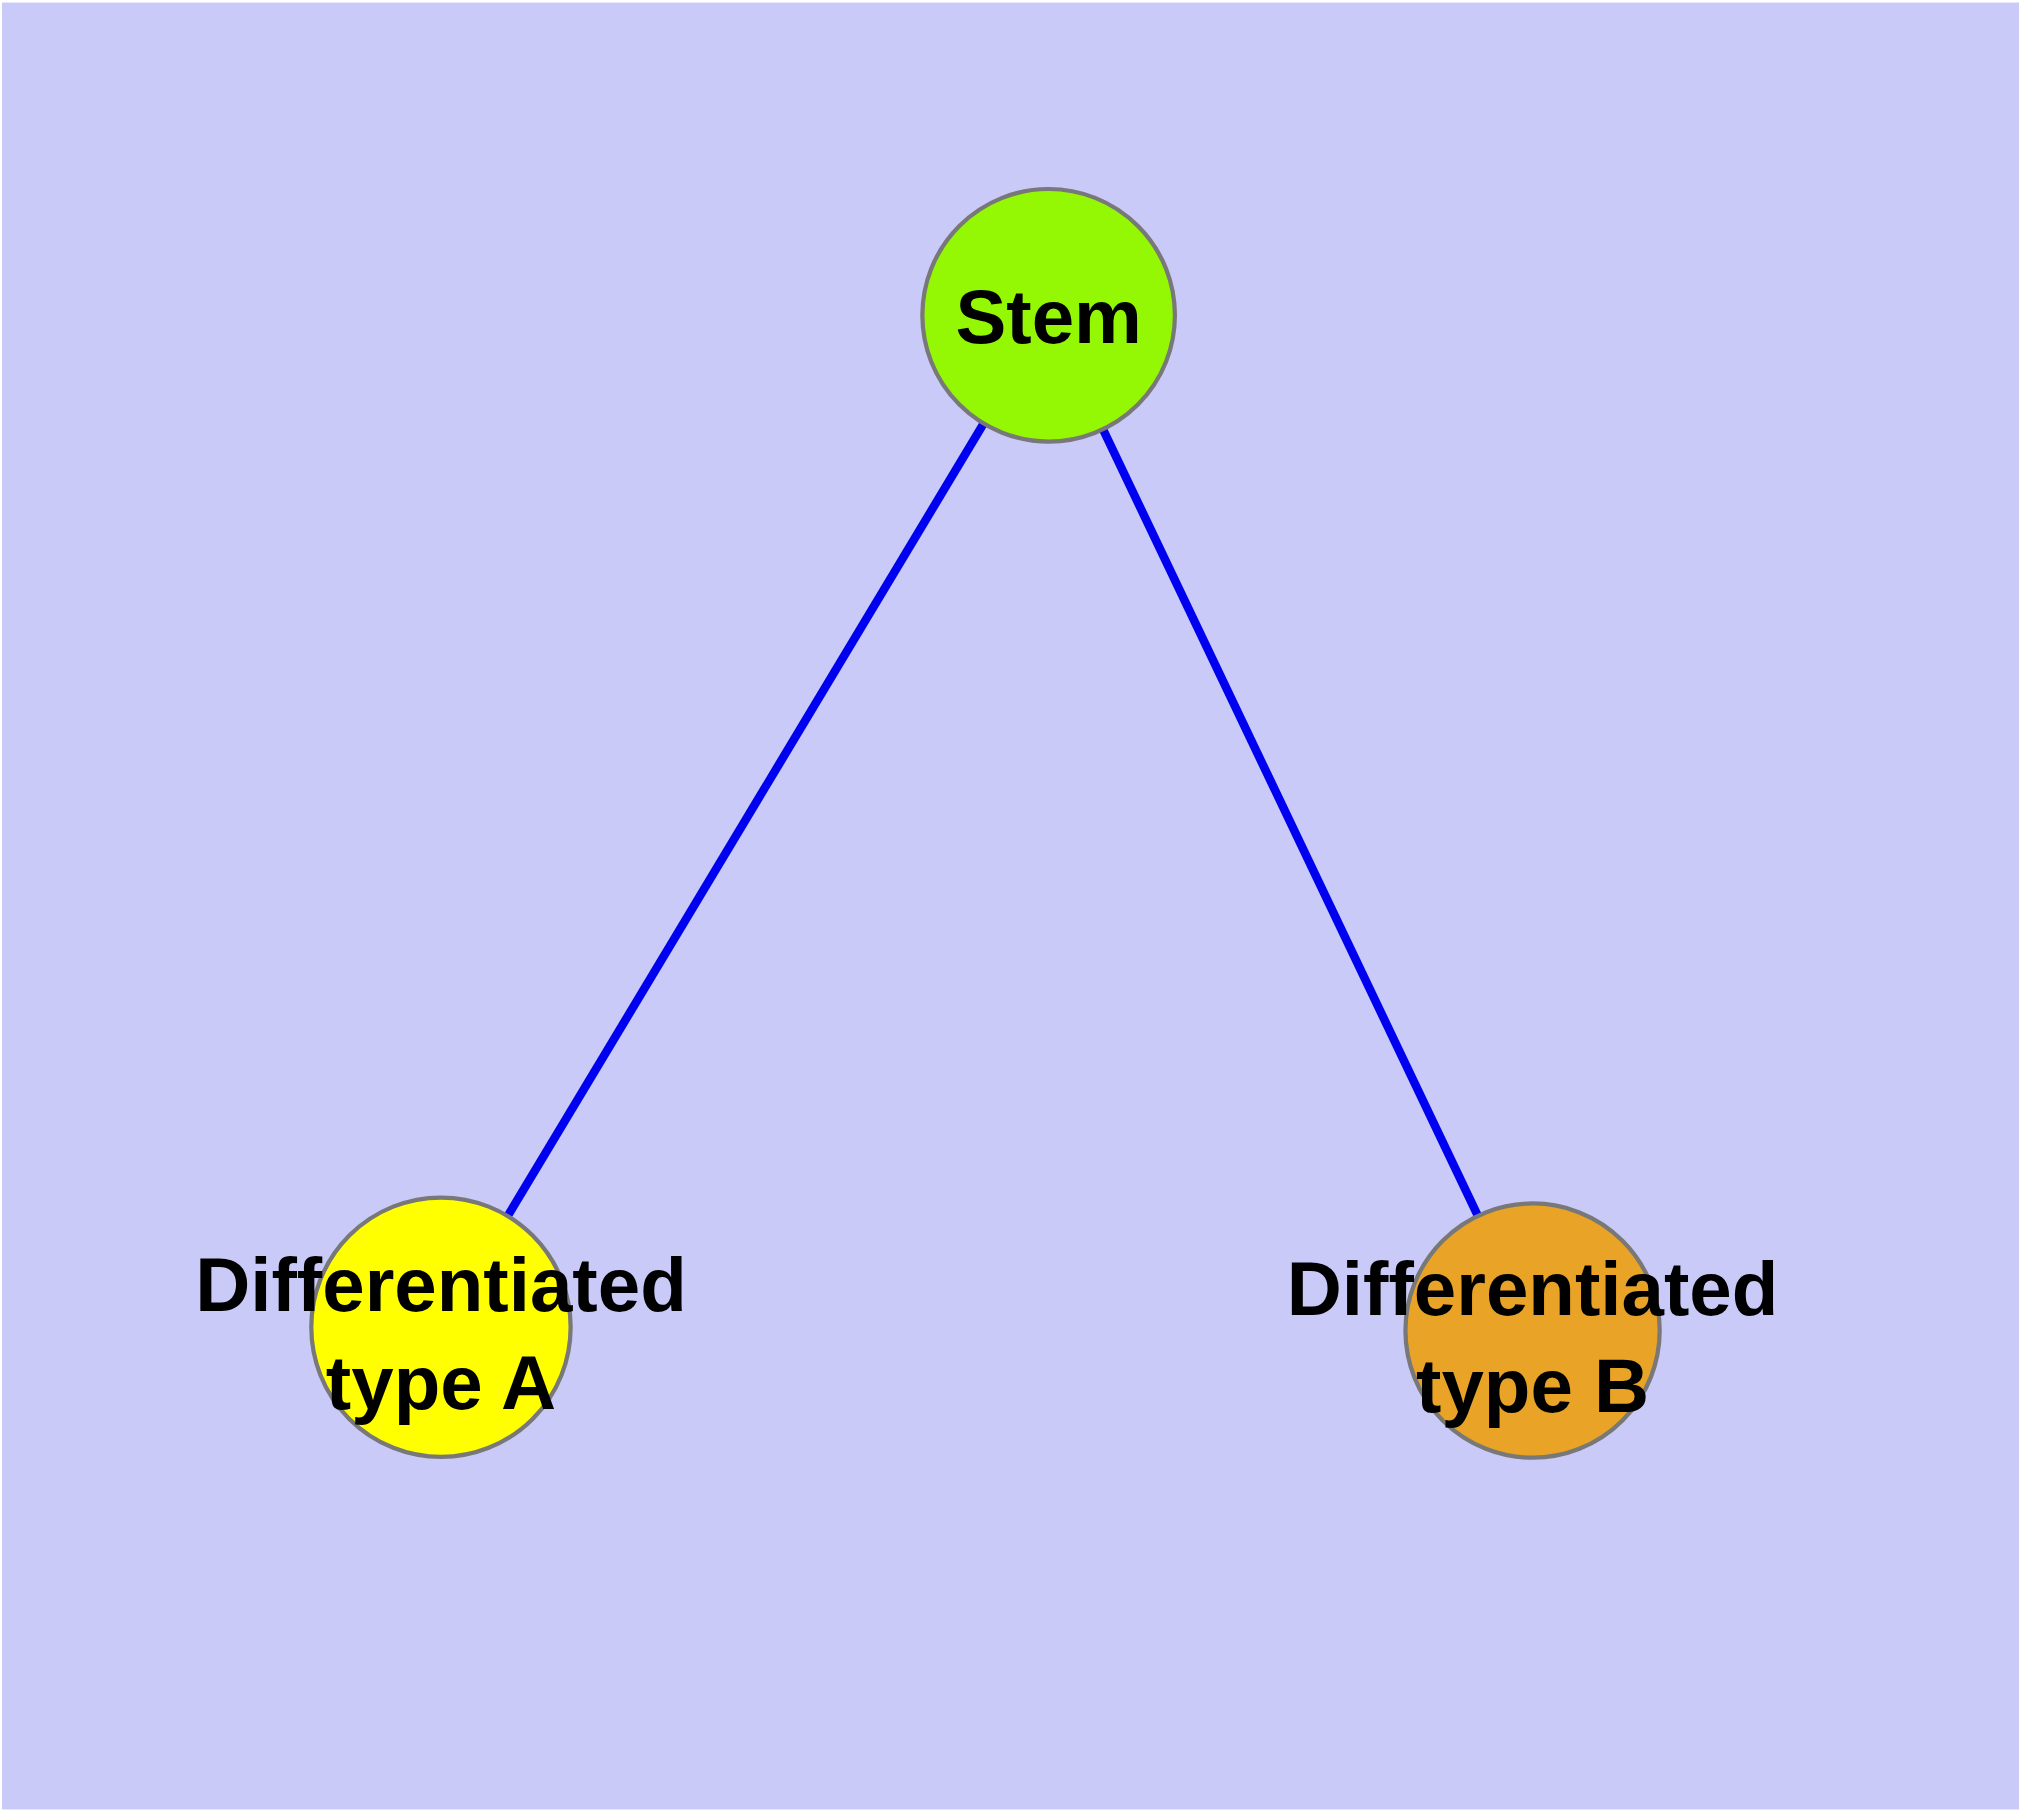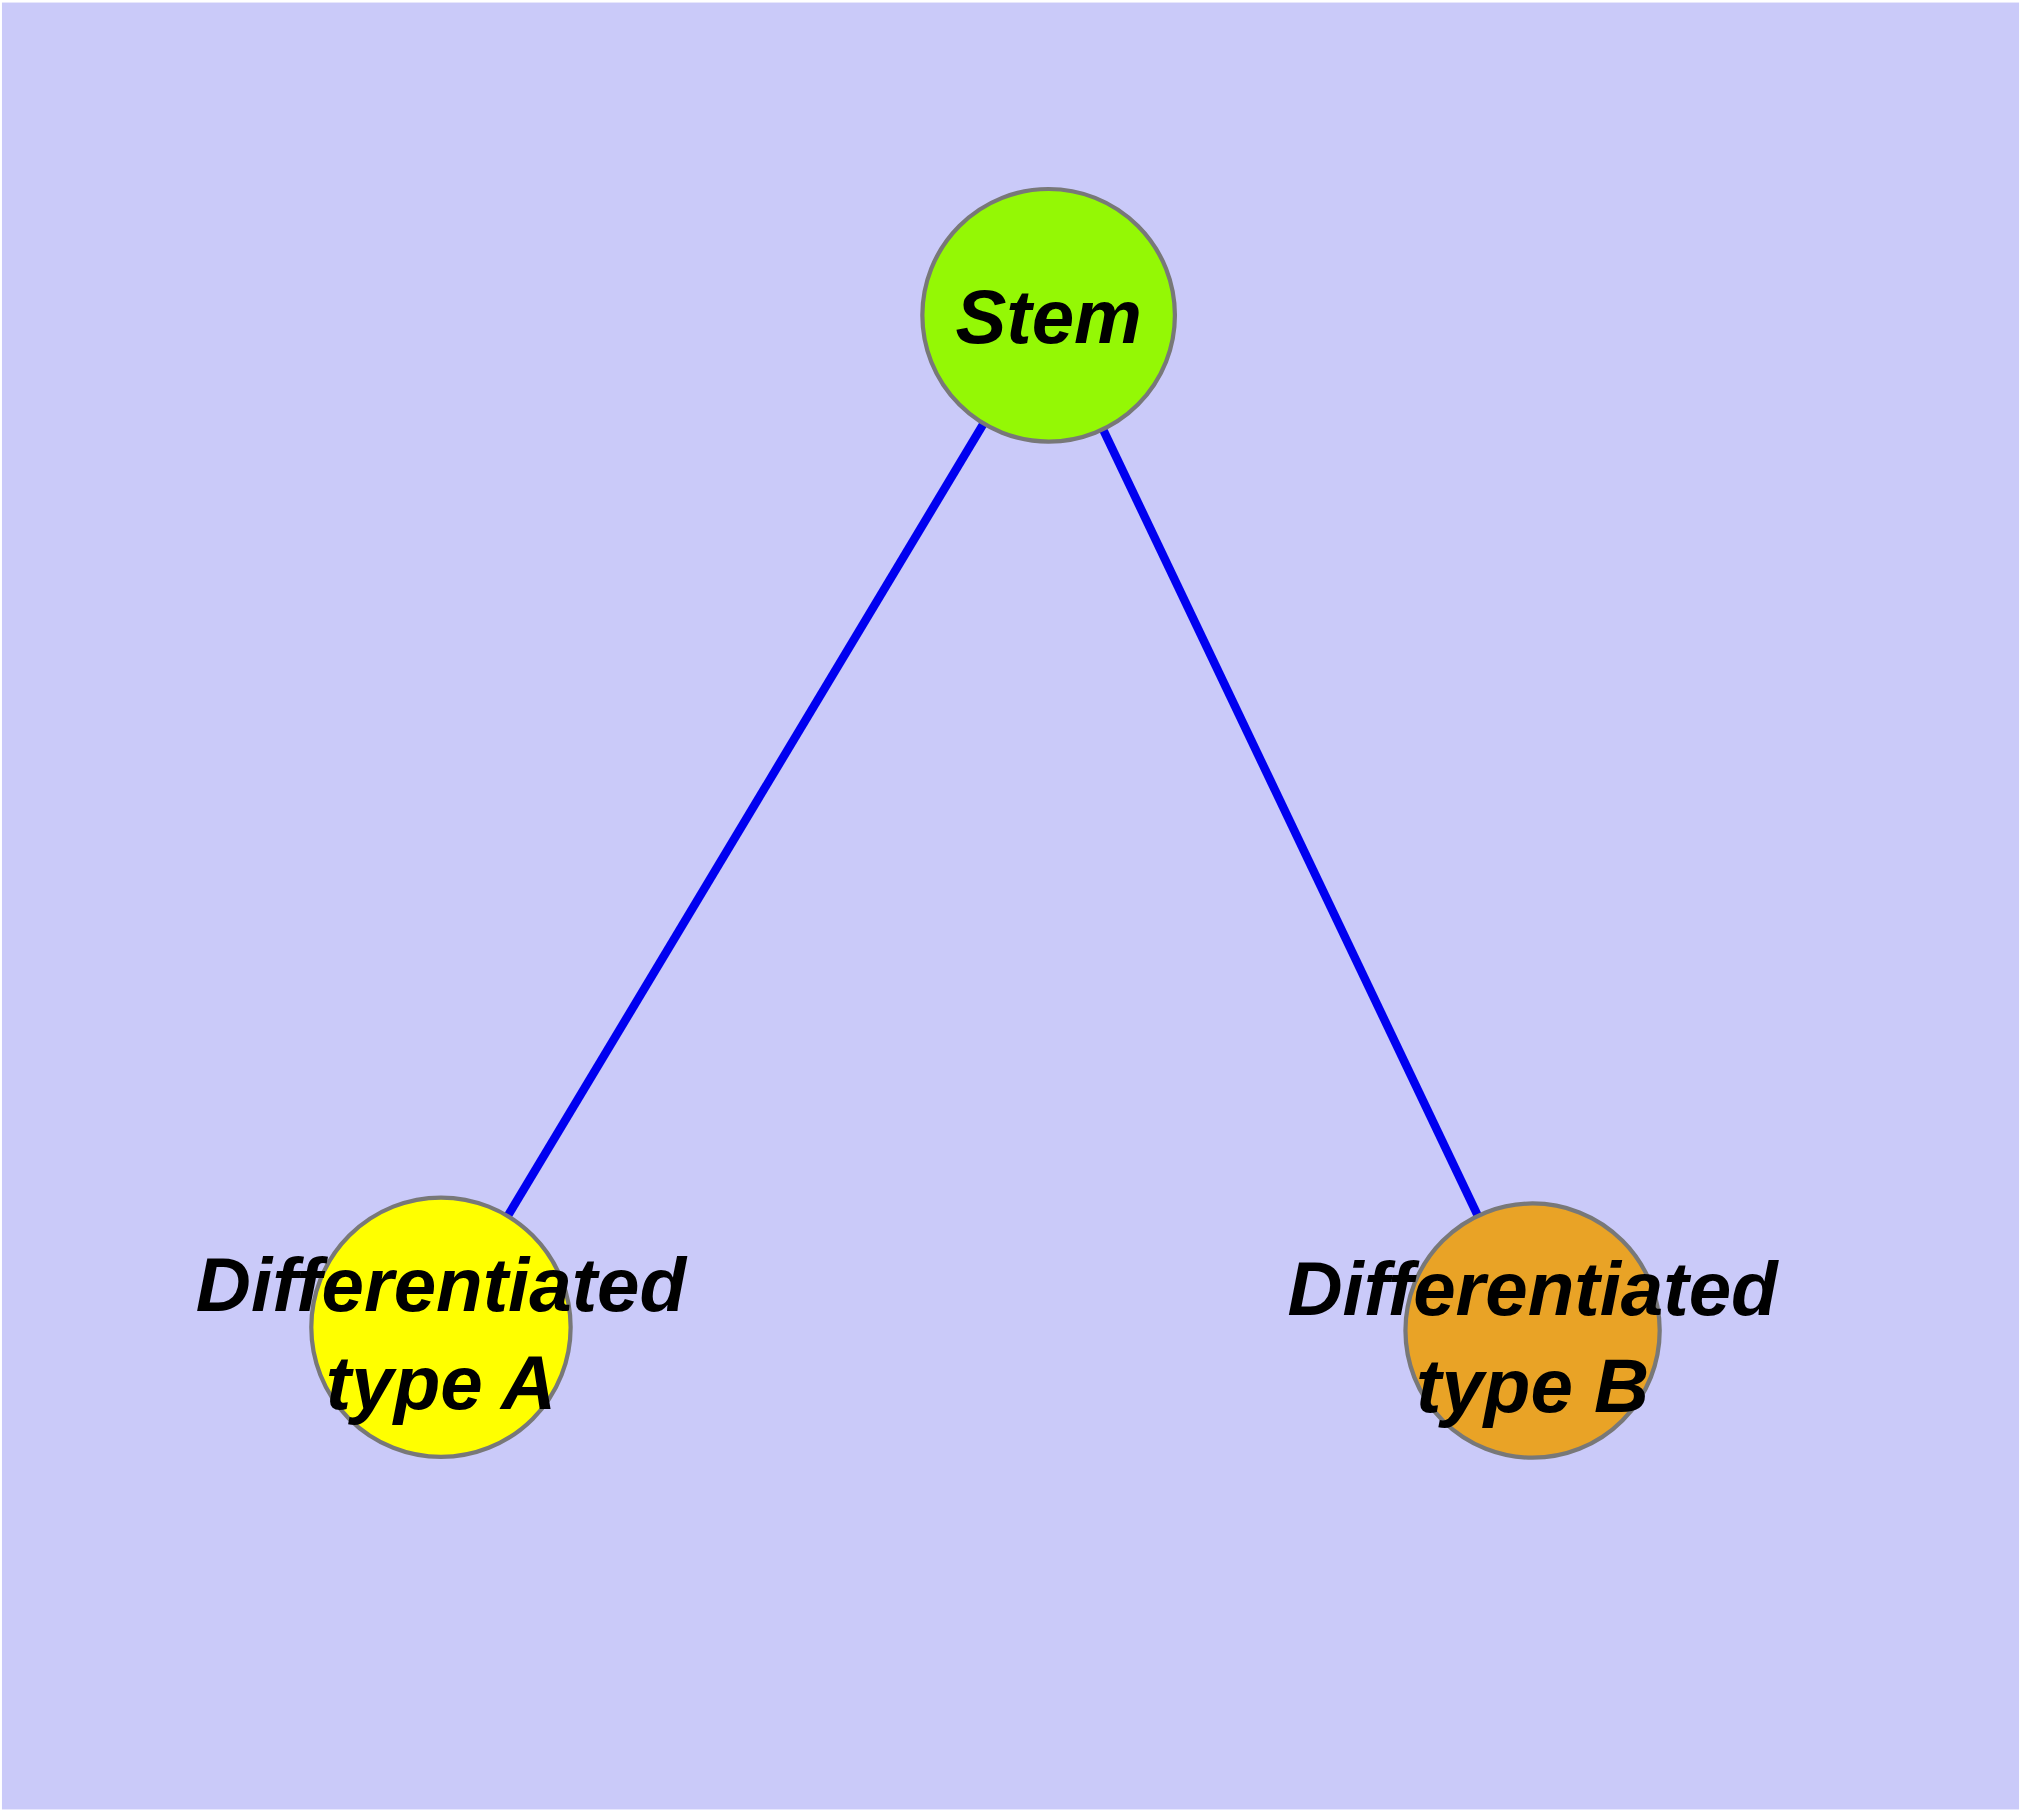--- a/index.html
+++ b/index.html
@@ -7,21 +7,20 @@
     padding: 0;
     background: #ffffff;
     width: 2021px;
     height: 1812px;
     overflow: hidden;
   }
   .diagram-wrap {
     position: relative;
     width: 2021px;
     height: 1812px;
-    font-style: italic;
   }
   svg {
     display: block;
     width: 2021px;
     height: 1812px;
   }
   .node-circle {
     stroke-width: 5px;
   }
   .edge-line {

